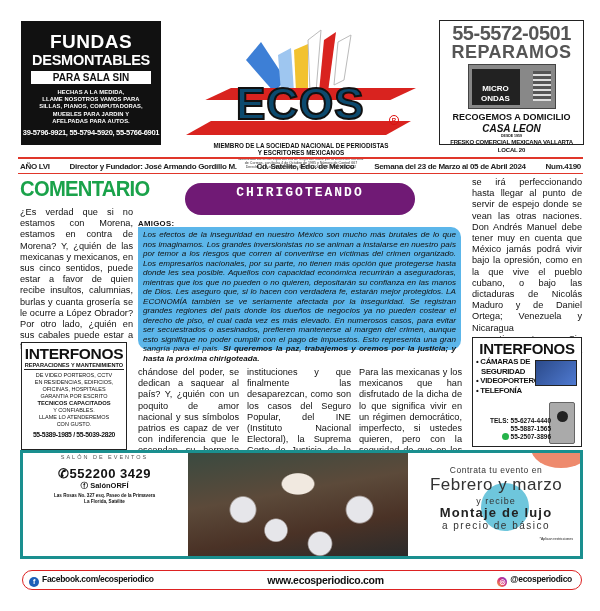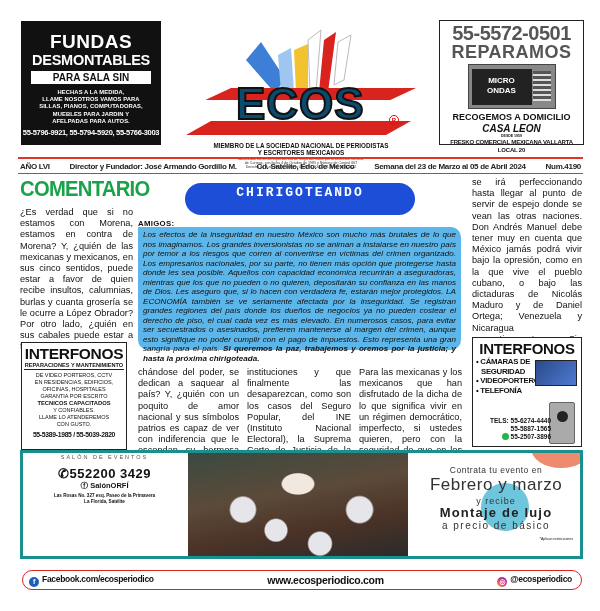--- a/index.html
+++ b/index.html
@@ -22,21 +22,21 @@
   #logo .word { position: absolute; left: 50px; top: 62px; font: 900 44px/44px "Liberation Sans", sans-serif; color: #0c4a6e; -webkit-text-stroke: 2px #111; letter-spacing: 1px; }
   #logo .reg { position: absolute; left: 203px; top: 95px; width: 10px; height: 10px; border: 1px solid #d11; border-radius: 50%; color: #d11; font: 700 6px/8px "Liberation Sans", sans-serif; text-align: center; }
   #logo .member { position: absolute; left: 0; top: 122px; width: 230px; text-align: center; font: 800 6.3px/7px "Liberation Sans", sans-serif; }
   #logo .auth { position: absolute; left: 0; top: 137px; width: 230px; text-align: center; font: 400 3.6px/4.2px "Liberation Sans", sans-serif; color: #333; }
 
   
   #ad-micro { left: 439px; top: 20px; width: 145px; height: 125px; border: 1.5px solid #222; text-align: center; background: #fff; }
   #ad-micro .phone { font: 900 20px/20px "Liberation Sans", sans-serif; color: #555; margin-top: 2px; letter-spacing: -0.5px; }
   #ad-micro .rep { font: 900 18px/18px "Liberation Sans", sans-serif; color: #555; letter-spacing: 0.5px; }
   #ad-micro .oven { margin: 3px auto 0; width: 88px; height: 45px; background: #888; border: 1.5px solid #444; position: relative; }
-  #ad-micro .oven .door { position: absolute; left: 3px; top: 4px; width: 60px; height: 36px; background: #222; color: #fff; font: 900 8px/10px "Liberation Sans", sans-serif; padding-top: 7px; }
+  #ad-micro .oven .door { position: absolute; left: 3px; top: 4px; width: 48px; height: 36px; background: #222; color: #fff; font: 900 8px/10px "Liberation Sans", sans-serif; padding-top: 15px; }
   #ad-micro .oven .pad { position: absolute; right: 4px; top: 6px; width: 18px; height: 30px; background: repeating-linear-gradient(#555 0 3px, #ddd 3px 5px); }
   #ad-micro .recog { font: 700 9px/11px "Liberation Sans", sans-serif; margin-top: 3px; }
   #ad-micro .casa { font: 900 italic 10px/11px "Liberation Sans", sans-serif; }
   #ad-micro .desde { font: 700 3.5px/4px "Liberation Sans", sans-serif; }
   #ad-micro .fresko { font: 800 6px/8px "Liberation Sans", sans-serif; letter-spacing: -0.2px; }
 
   
   #masthead { left: 18px; top: 157px; width: 565px; height: 17px; border-top: 2px solid #e0362a; border-bottom: 1px solid #e0362a; display: flex; justify-content: space-between; align-items: center; font: 700 8px/9px "Liberation Sans", sans-serif; color: #222; padding: 0 2px; letter-spacing: -0.3px; }
 
   
@@ -46,21 +46,21 @@
 
   
   #ad-interfonos-l { left: 21px; top: 342px; width: 106px; height: 108px; border: 1.5px solid #222; text-align: center; background: #fff; padding-top: 2px; }
   #ad-interfonos-l .h { font: 900 15.5px/17px "Liberation Sans", sans-serif; letter-spacing: -0.3px; }
   #ad-interfonos-l .sub { font: 800 5.6px/7px "Liberation Sans", sans-serif; border-bottom: 1px solid #222; margin: 0 2px; }
   #ad-interfonos-l .txt { font: 400 5.5px/7px "Liberation Sans", sans-serif; margin-top: 2px; }
   #ad-interfonos-l .tec { font: 800 5.8px/7px "Liberation Sans", sans-serif; }
   #ad-interfonos-l .ph { font: 800 6.8px/9px "Liberation Sans", sans-serif; margin-top: 2px; letter-spacing: -0.3px; }
 
   
-  #chiri-header { left: 185px; top: 183px; width: 230px; height: 32px; background: #1d4ed8; border-radius: 16px; text-align: center; color: #fff; }
+  #chiri-header { left: 185px; top: 183px; width: 230px; height: 32px; background: #701a75; border-radius: 16px; text-align: center; color: #fff; }
   #chiri-header .t { font: 900 13px/15px "Liberation Mono", monospace; letter-spacing: 2px; margin-top: 2px; }
   #chiri-header .s { font: 700 8.5px/11px "Liberation Sans", sans-serif; }
   #amigos { left: 138px; top: 219px; font: 800 7.8px/9px "Liberation Sans", sans-serif; letter-spacing: 0.3px; }
   #chiri-box { left: 138px; top: 227px; width: 323px; height: 123px; background: #5cb6ea; border-radius: 0 10px 10px 10px; padding: 3px 5px; }
   #chiri-box p { font: italic 400 8.1px/9.5px "Liberation Sans", sans-serif; text-align: justify; color: #111; }
   #chiri-box b { font-weight: 800; }
 
   #col2 { left: 138px; top: 367px; width: 101px; }
   #col3 { left: 247px; top: 367px; width: 104px; }
   #col4 { left: 359px; top: 367px; width: 103px; }
@@ -120,21 +120,21 @@
   <div class="box">
     <div>PARA SALA SIN</div>
   </div>
   <div class="small">
     <div>HECHAS A LA MEDIDA,</div>
     <div>LLAME NOSOTROS VAMOS PARA</div>
     <div>SILLAS, PIANOS, COMPUTADORAS,</div>
     <div>MUEBLES PARA JARDIN Y</div>
     <div>AFELPADAS PARA AUTOS.</div>
   </div>
-  <div class="phones">55-5796-9921, 55-5794-5920, 55-5766-3003</div>
+  <div class="phones">39-5796-9921, 55-5794-5920, 55-5766-6901</div>
 </div>
 
 <div id="logo" class="abs">
   <svg class="bars" viewBox="0 0 230 80" width="230" height="80">
     <polygon points="60,40 75,22 100,60 88,72" fill="#3d7fd6"></polygon>
     <polygon points="92,35 105,28 108,72 95,72" fill="#9ec6f0"></polygon>
     <polygon points="108,30 122,24 122,72 110,72" fill="#f2c230"></polygon>
     <polygon points="122,20 135,10 130,72 124,72" fill="#ffffff" stroke="#bbb"></polygon>
     <polygon points="138,20 150,12 142,72 133,72" fill="#d9231f"></polygon>
     <polygon points="152,22 165,15 158,60 148,65" fill="#ffffff" stroke="#bbb"></polygon>

